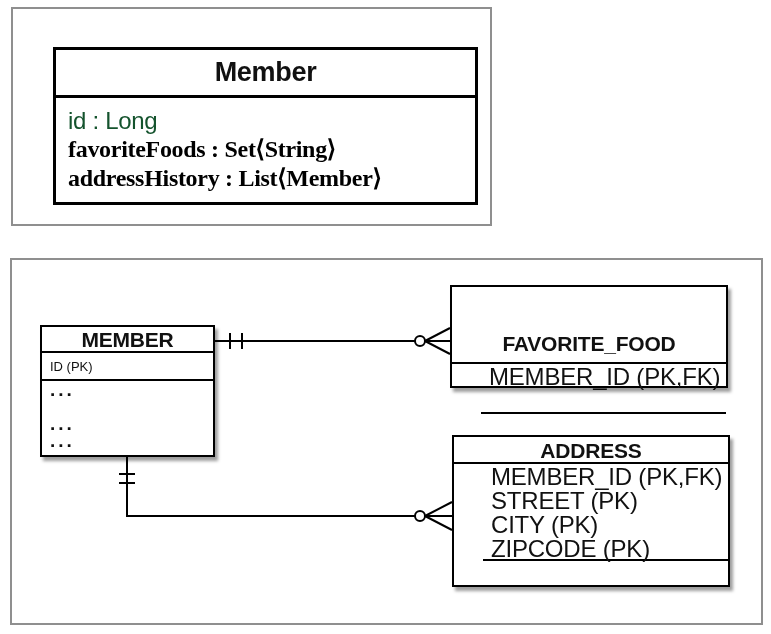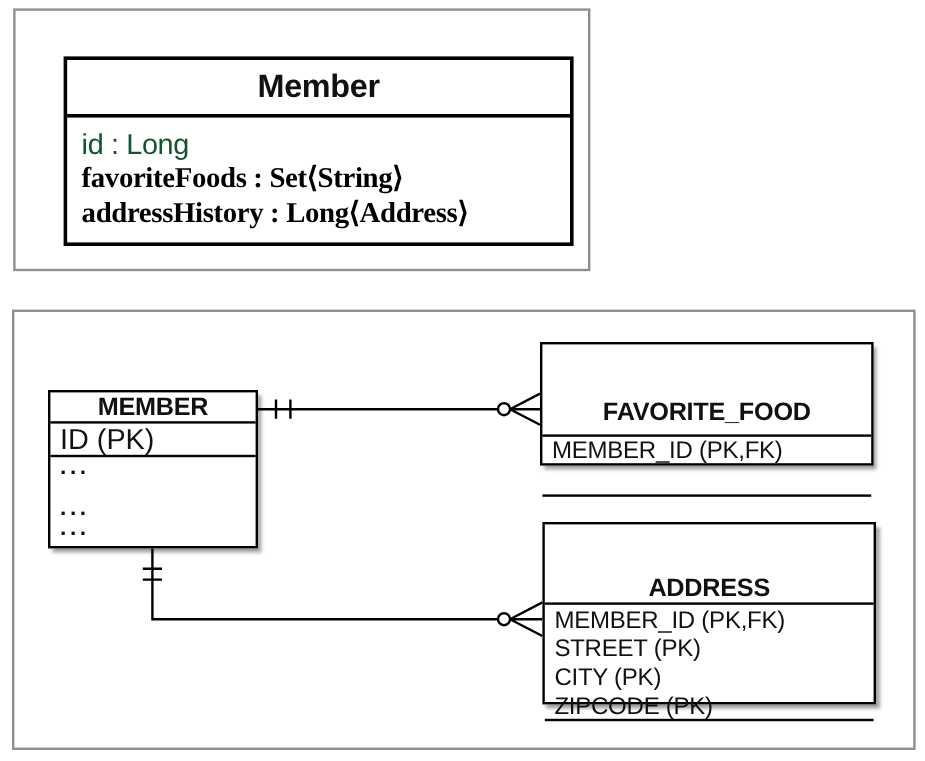--- a/index.html
+++ b/index.html
@@ -53,44 +53,45 @@
     box-shadow: 3px 4px 3px rgba(0,0,0,0.38);
     z-index: 2;
   }
   .er-header {
     font-weight: 700; font-size: 21px; text-align: center;
     border-bottom: 2px solid #000;
     letter-spacing: -0.2px;
     white-space: nowrap;
   }
   .er-rows {
-    font-size: 20px;
+    font-size: 24px;
     padding-left: 8px;
     border-bottom: 2px solid #000;
     white-space: nowrap;
     letter-spacing: -0.2px;
+    margin-left: 29px;
   }
   .tbl-member { left: 40px; top: 325px; width: 175px; height: 132px; }
   .tbl-member .er-header { height: 26px; line-height: 26px; }
   .tbl-member .pk-row {
-    height: 28px; line-height: 27px; font-size: 24px;
+    height: 28px; line-height: 27px; font-size: 13px;
     padding-left: 8px; border-bottom: 2px solid #000; white-space: nowrap;
   }
   .tbl-member .dots-section { padding: 2px 0 0 8px; }
   .tbl-member .dots-section div {
     height: 17px; line-height: 13px;
     font-size: 19px; font-weight: 700; letter-spacing: 3px;
   }
   .tbl-ff { left: 450px; top: 285px; width: 278px; height: 103px; }
   .tbl-ff .er-header { height: 33px; line-height: 25px; margin-top: 44px; }
   .tbl-ff .er-rows   { height: 50px; }
   .tbl-ff .er-rows div { height: 25px; line-height: 25px; }
   .tbl-ff .er-footer { height: 20px; }
   .tbl-addr { left: 452px; top: 435px; width: 278px; height: 152px; }
-  .tbl-addr .er-header { height: 27px; line-height: 27px; margin-top: 40px; }
+  .tbl-addr .er-header { height: 27px; line-height: 27px; }
   .tbl-addr .er-rows   { height: 97px; padding-top: 1px; }
   .tbl-addr .er-rows div { height: 24px; line-height: 24px; }
   .tbl-addr .er-footer { height: 20px; }
 
   
   .overlay {
     position: absolute; left: 0; top: 0;
     width: 771px; height: 634px;
     pointer-events: none;
     z-index: 3;
@@ -100,21 +101,21 @@
 <body>
 
 <div class="canvas">
 
   <div class="panel panel-uml">
     <div class="class-box">
       <div class="class-header">Member</div>
       <div class="class-body">
         <div class="attr-regular">id : Long</div>
         <div class="attr-bold">favoriteFoods : Set⟨String⟩</div>
-        <div class="attr-bold">addressHistory : Long⟨Address⟩</div>
+        <div class="attr-bold">addressHistory : List⟨Member⟩</div>
       </div>
     </div>
   </div>
 
   <div class="panel panel-er"></div>
 
   <div class="er-table tbl-member">
     <div class="er-header">MEMBER</div>
     <div class="pk-row">ID (PK)</div>
     <div class="dots-section">

